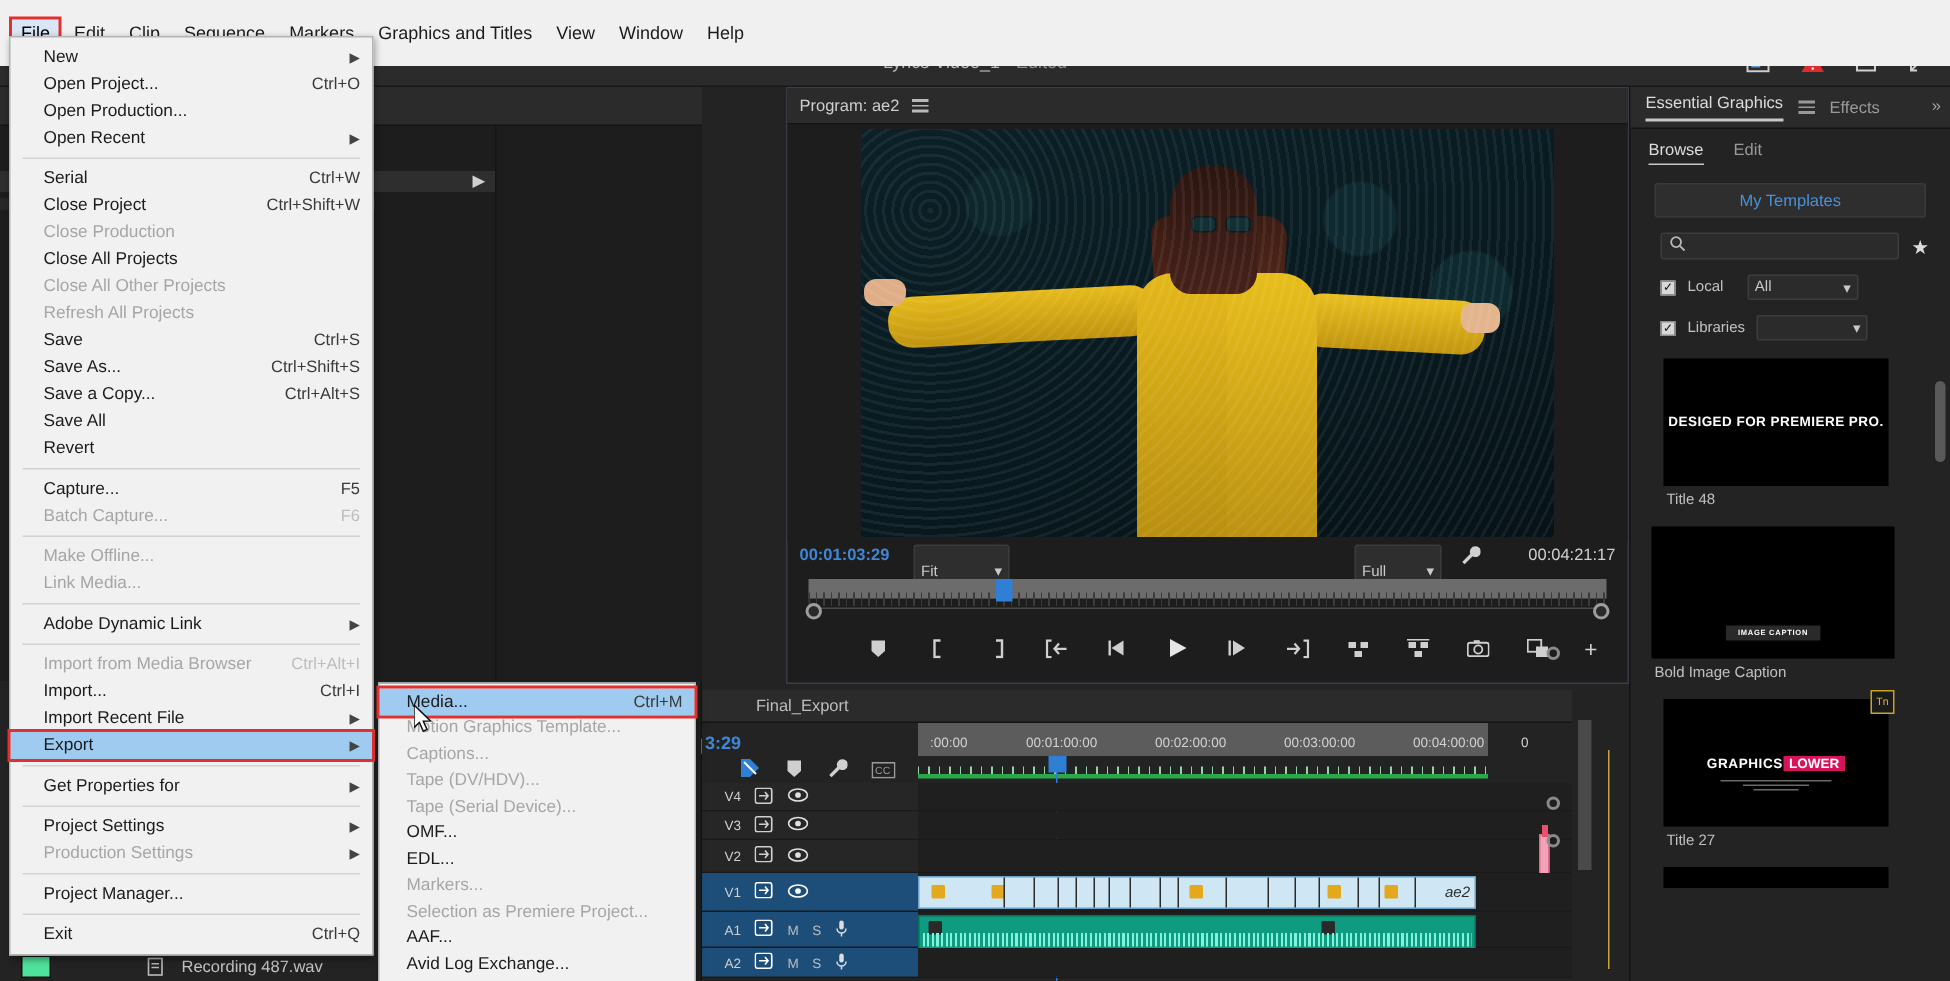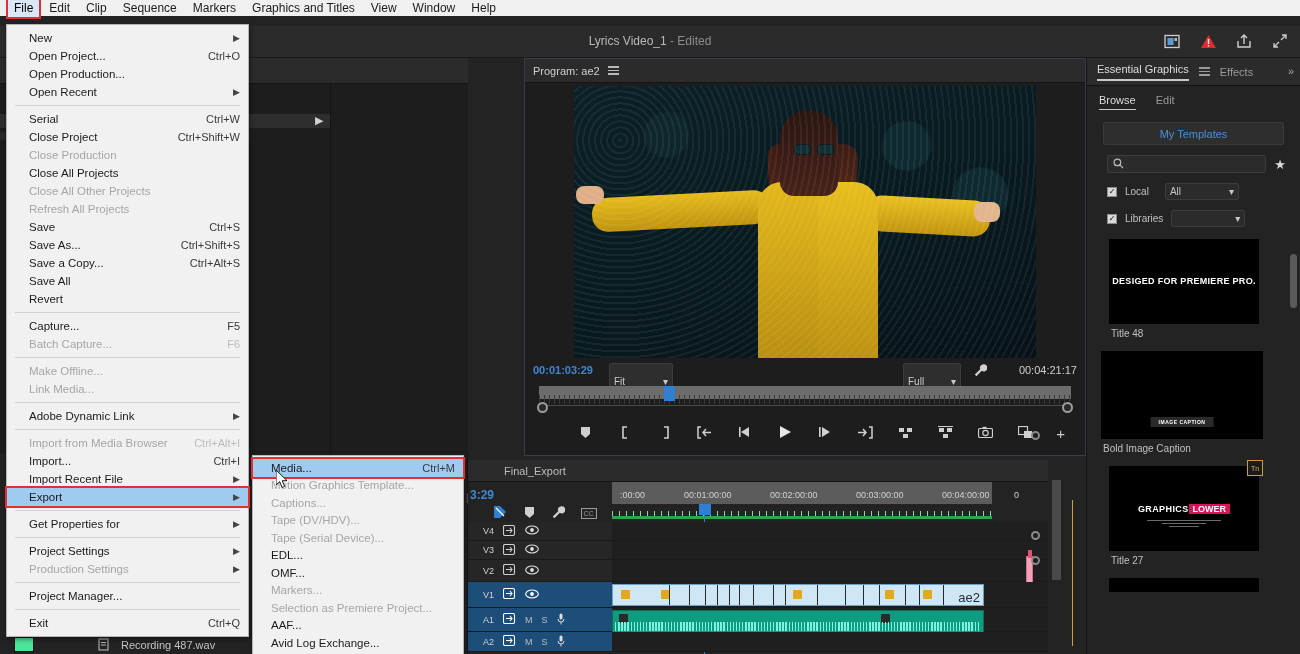--- a/index.html
+++ b/index.html
@@ -11,21 +11,21 @@
     -webkit-font-smoothing: antialiased;
   }
   #app {
     position: relative;
     width: 1300px; height: 654px;
     background: #232323;
   }
 
   
   .menubar {
-    position: absolute; top: 0; left: 0; width: 1300px; height: 16px;
+    position: absolute; top: 0; left: 0; width: 1300px; height: 44px;
     background: #f0f0f0;
     display: flex; align-items: center;
     padding-left: 6px;
     font-size: 12px; color: #1b1b1b;
     z-index: 40;
   }
   .menubar .mi { padding: 3px 8px; white-space: nowrap; cursor: default; }
   .menubar .mi.active {
     background: #d8e6f5;
     outline: 2px solid #e03030;
@@ -178,21 +178,21 @@
              font-size:9px; color:#bdbdbd; background:#262626; }
   .tl-head.sel { background:#1d4d79; }
   .tl-head .tname { width:14px; color:#cfcfcf; }
   .tl-lane { position:absolute; left:144px; top:0; right:0; height:100%; background:#1f1f1f; }
 
   .clip-video { position:absolute; left:0; top:2px; height:22px; background:#cfe6f5;
                 border:1px solid #6e9ec2; display:flex; align-items:center; }
   .clip-audio { position:absolute; left:0; top:2px; height:24px; background:#0f9b80;
                 border:1px solid #0a6e5b; }
   .fx-badge { position:absolute; width:9px; height:9px; background:#e3a81c; border-radius:1px; }
-  .clip-label { position:absolute; right:3px; top:5px; font-size:13px; color:#2b2b2b; }
+  .clip-label { position:absolute; right:3px; top:5px; font-size:10px; color:#2b2b2b;font-style:italic; }
   .marker-pink { position:absolute; width:7px; height:30px; background:#f4a0b5; border:1px solid #d36f8c; }
   .marker-pink-tip { position:absolute; width:4px; height:8px; background:#ea4f6e; }
 
   .tl-scrollright { position:absolute; right:4px; top:0; width:20px; height:132px; }
   .dot-knob { position:absolute; right:4px; width:9px; height:9px; border:2px solid #8a8a8a; border-radius:50%; }
 
   
   .rightpanel {
     position:absolute; right:0; top:58px; width:214px; height:596px;
     background:#232323; border-left:1px solid #141414;
@@ -892,24 +892,24 @@
     <div class="sm-item dis">
         <span>Captions...</span>
       </div>
     <div class="sm-item dis">
         <span>Tape (DV/HDV)...</span>
       </div>
     <div class="sm-item dis">
         <span>Tape (Serial Device)...</span>
       </div>
     <div class="sm-item">
+        <span>OMF...</span>
+      </div>
+    <div class="sm-item">
         <span>EDL...</span>
-      </div>
-    <div class="sm-item">
-        <span>OMF...</span>
       </div>
     <div class="sm-item dis">
         <span>Markers...</span>
       </div>
     <div class="sm-item dis">
         <span>Selection as Premiere Project...</span>
       </div>
     <div class="sm-item">
         <span>AAF...</span>
       </div>

